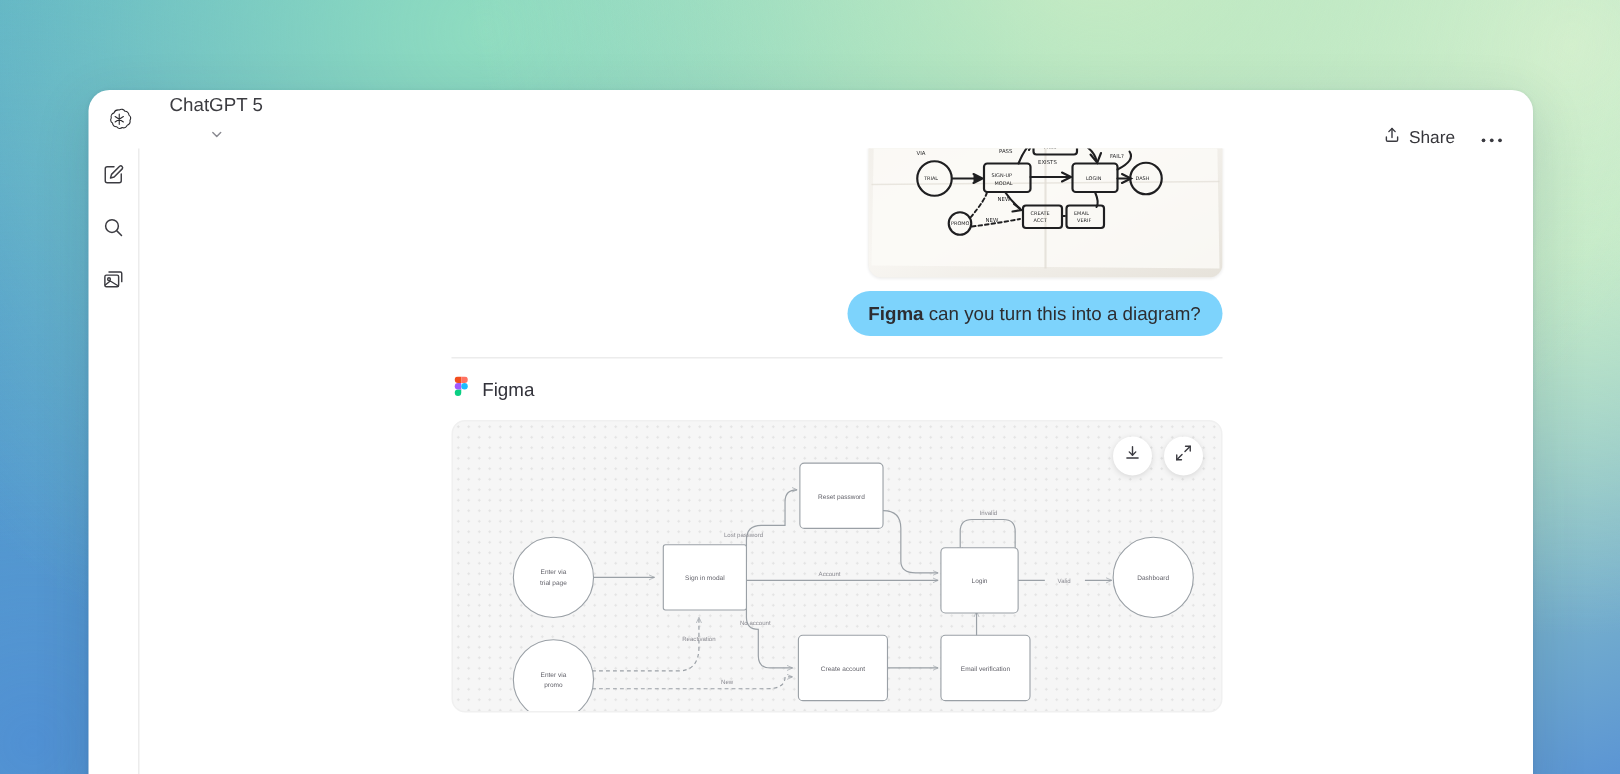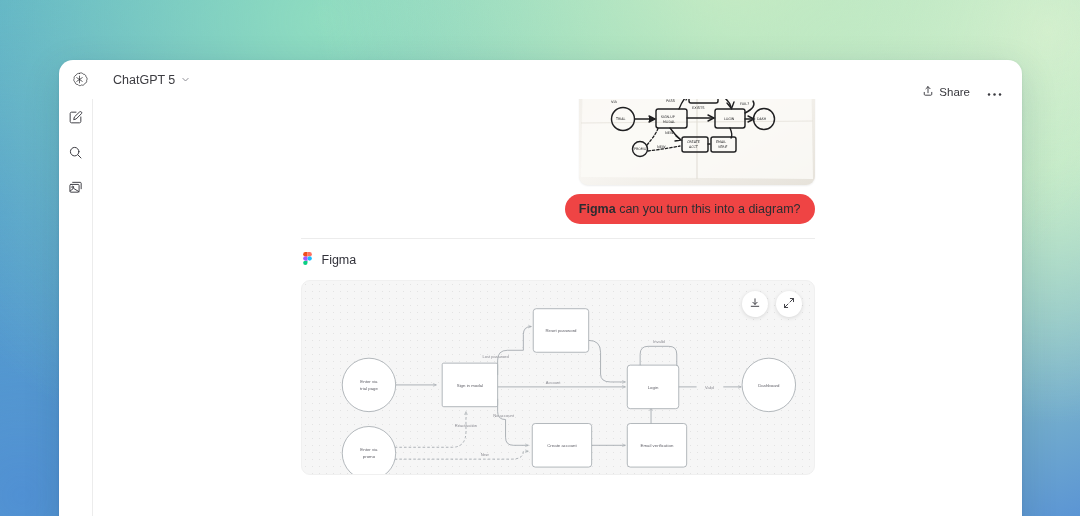--- a/index.html
+++ b/index.html
@@ -19,42 +19,42 @@
     background:#fff; border-radius:14px 14px 0 0;
     box-shadow: 0 10px 36px rgba(20,50,80,.16), 0 1px 3px rgba(20,50,80,.10);
     overflow:hidden; display:flex; flex-direction:column;
   }
   .topbar { height:39px; flex:0 0 39px; display:flex; align-items:center;
     padding:0 14px 0 0; position:relative; }
   .tb-left { display:flex; align-items:center; }
   .oai-logo { width:34px; display:flex; justify-content:center; align-items:center;
     margin-left:3px; }
   .model-name { display:flex; align-items:center; gap:6px; margin-left:11px;
-    font-size:12.5px; color:#3c3c41; padding:4px 6px; border-radius:6px; }
+    font-size:12.5px; color:#3c3c41; padding:4px 6px; border-radius:6px;flex-direction:column; }
   .chev { display:block; }
   .tb-right { position:absolute; right:14px; top:12px; height:39px;
     display:flex; align-items:center; gap:4px; }
   .share-btn { display:flex; align-items:center; gap:5px; font-size:11.5px;
     color:#36363b; padding:5px 7px; border-radius:7px; }
   .dots-btn { padding:5px 6px; border-radius:7px; display:flex; align-items:center; }
   .body-row { flex:1; display:flex; min-height:0; }
   .sidebar { width:34px; flex:0 0 34px; border-right:1px solid #ececec;
     padding-top:9px; display:flex; flex-direction:column; align-items:center; gap:13px; }
   .side-ic { width:22px; height:22px; display:flex; align-items:center; justify-content:center;
     border-radius:6px; }
   .chat-area { flex:1; min-width:0; position:relative; overflow:hidden;
     padding:0 0 0 0; }
   .conv { width:514px; margin:0 auto; position:relative; }
   .napkin-wrap { display:flex; justify-content:flex-end; }
   .napkin { width:236px; height:124px; margin-top:-38px; border-radius:9px;
     overflow:hidden; box-shadow:0 1px 2px rgba(0,0,0,.07);
     background:#f3f1ec; position:relative; }
   .napkin svg { display:block; }
   .bubble-row { display:flex; justify-content:flex-end; margin-top:9px; }
-  .bubble { background:#ef4444; border-radius:17px; padding:8px 14px;
+  .bubble { background:#7dd3fc; border-radius:17px; padding:8px 14px;
     font-size:12.5px; color:#2d2d31; max-width:300px; }
   .bubble b { font-weight:700; }
   .created { margin-top:19px; font-size:12.5px; color:#9d9da3; }
   .divider { margin-top:14px; border-top:1px solid #ececec; }
   .figma-row { display:flex; align-items:center; gap:8px; margin-top:12px; }
   .figma-label { font-size:12.5px; color:#32323a; }
   .canvas { margin-top:11px; height:195px; border-radius:9px; overflow:hidden;
     position:relative; border:1px solid #f0f0f0;
     background-color:#f6f6f6;
     background-image:radial-gradient(#e3e3e3 .85px, transparent .9px);

